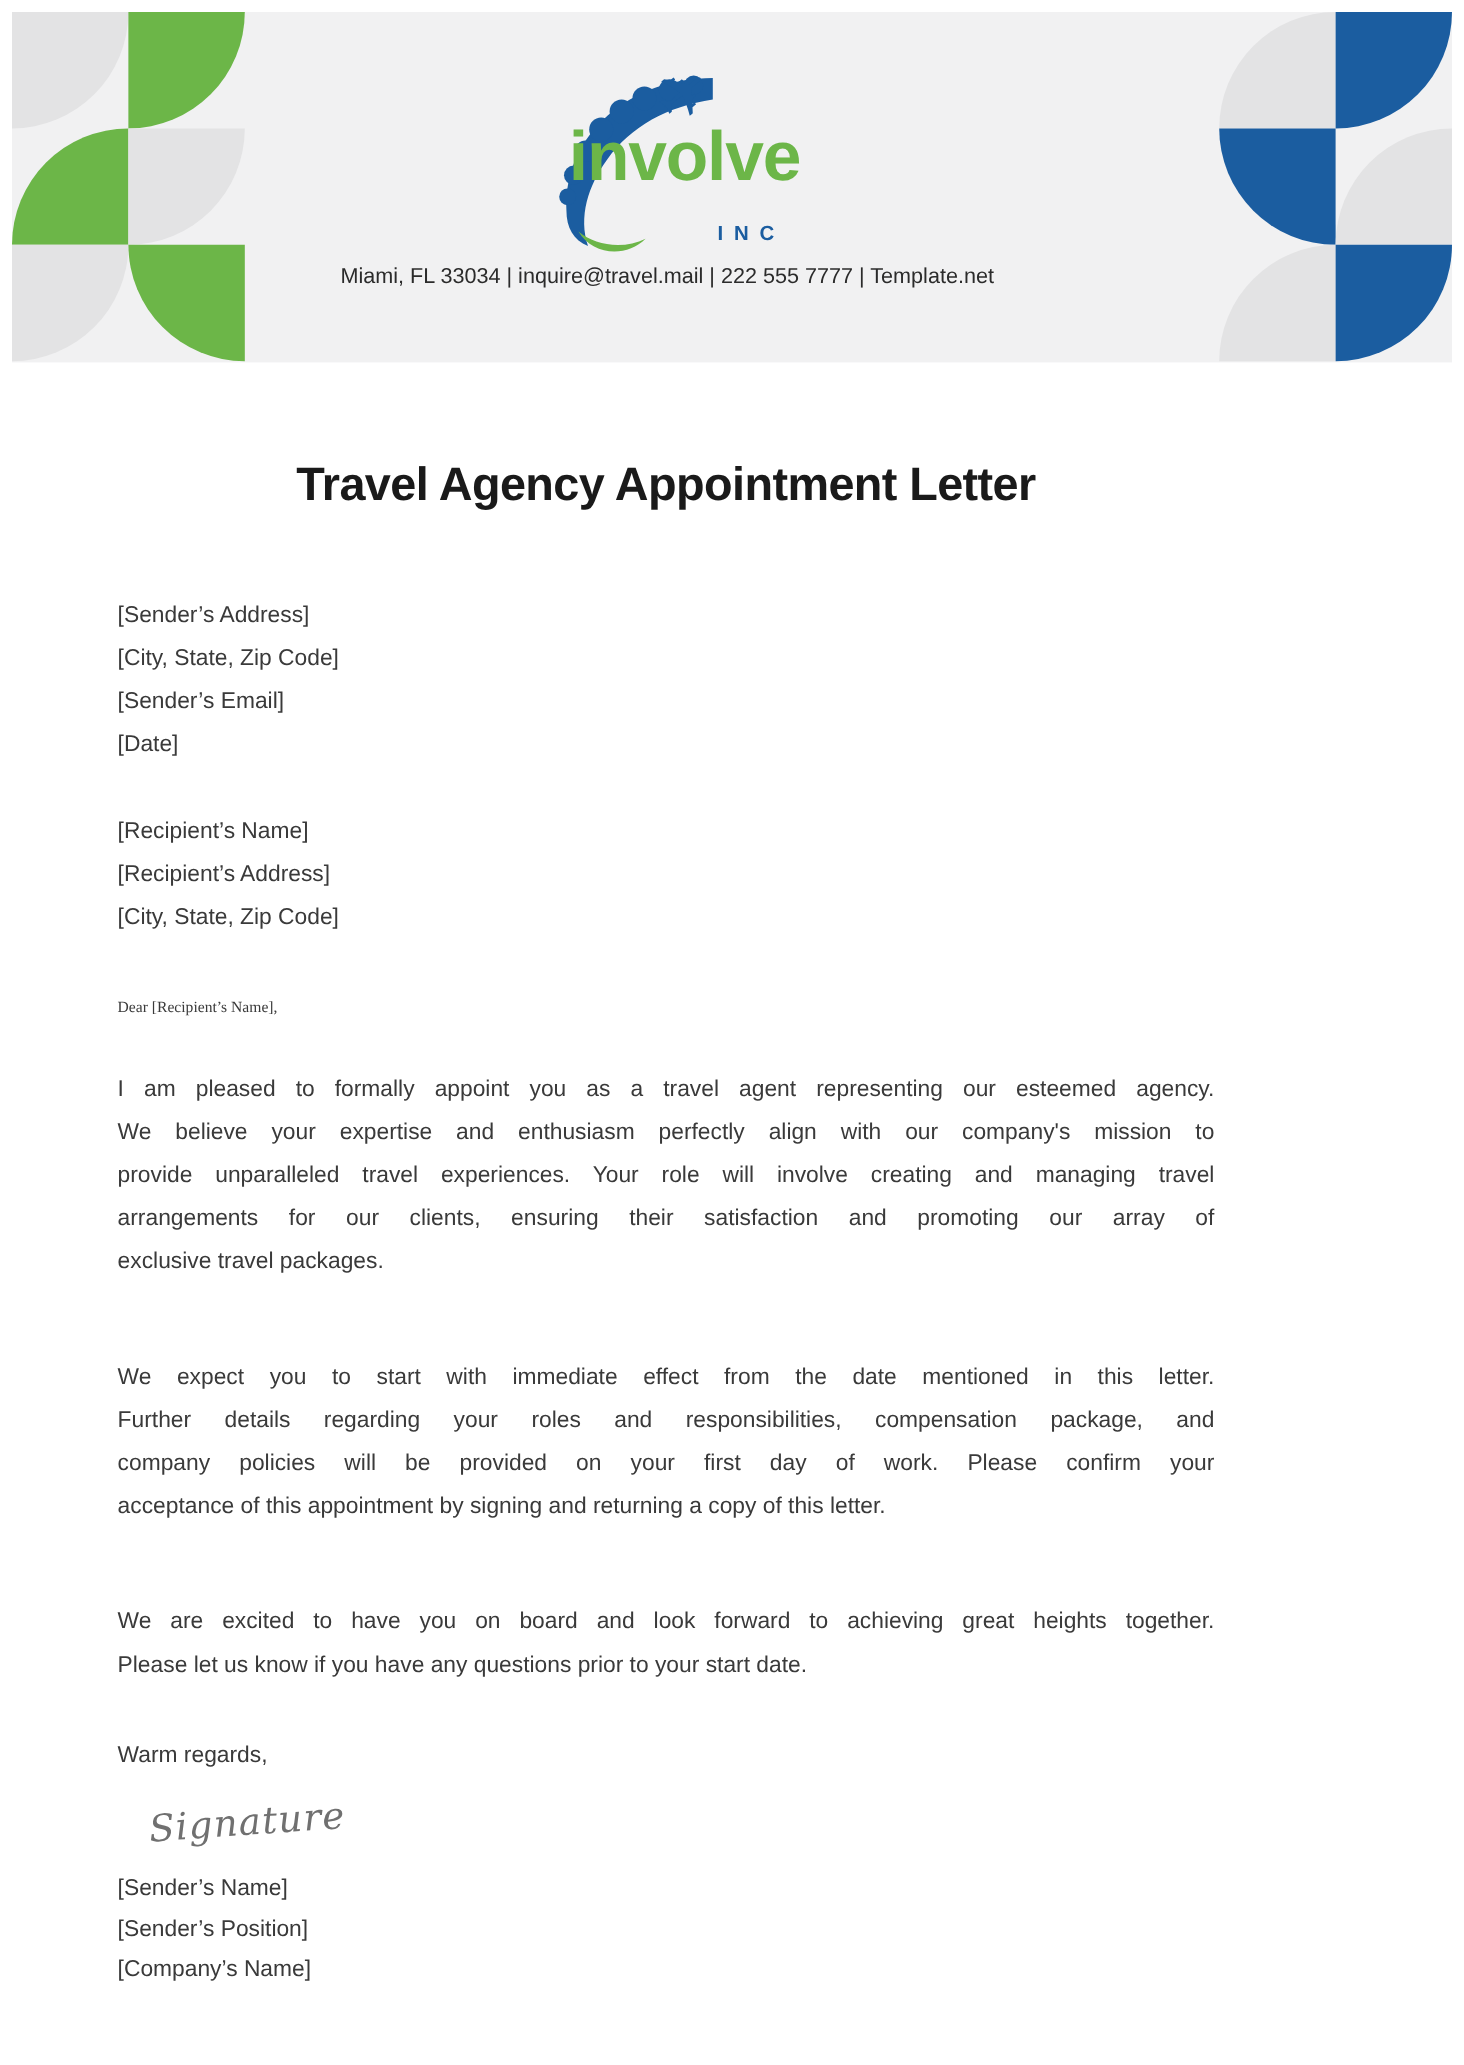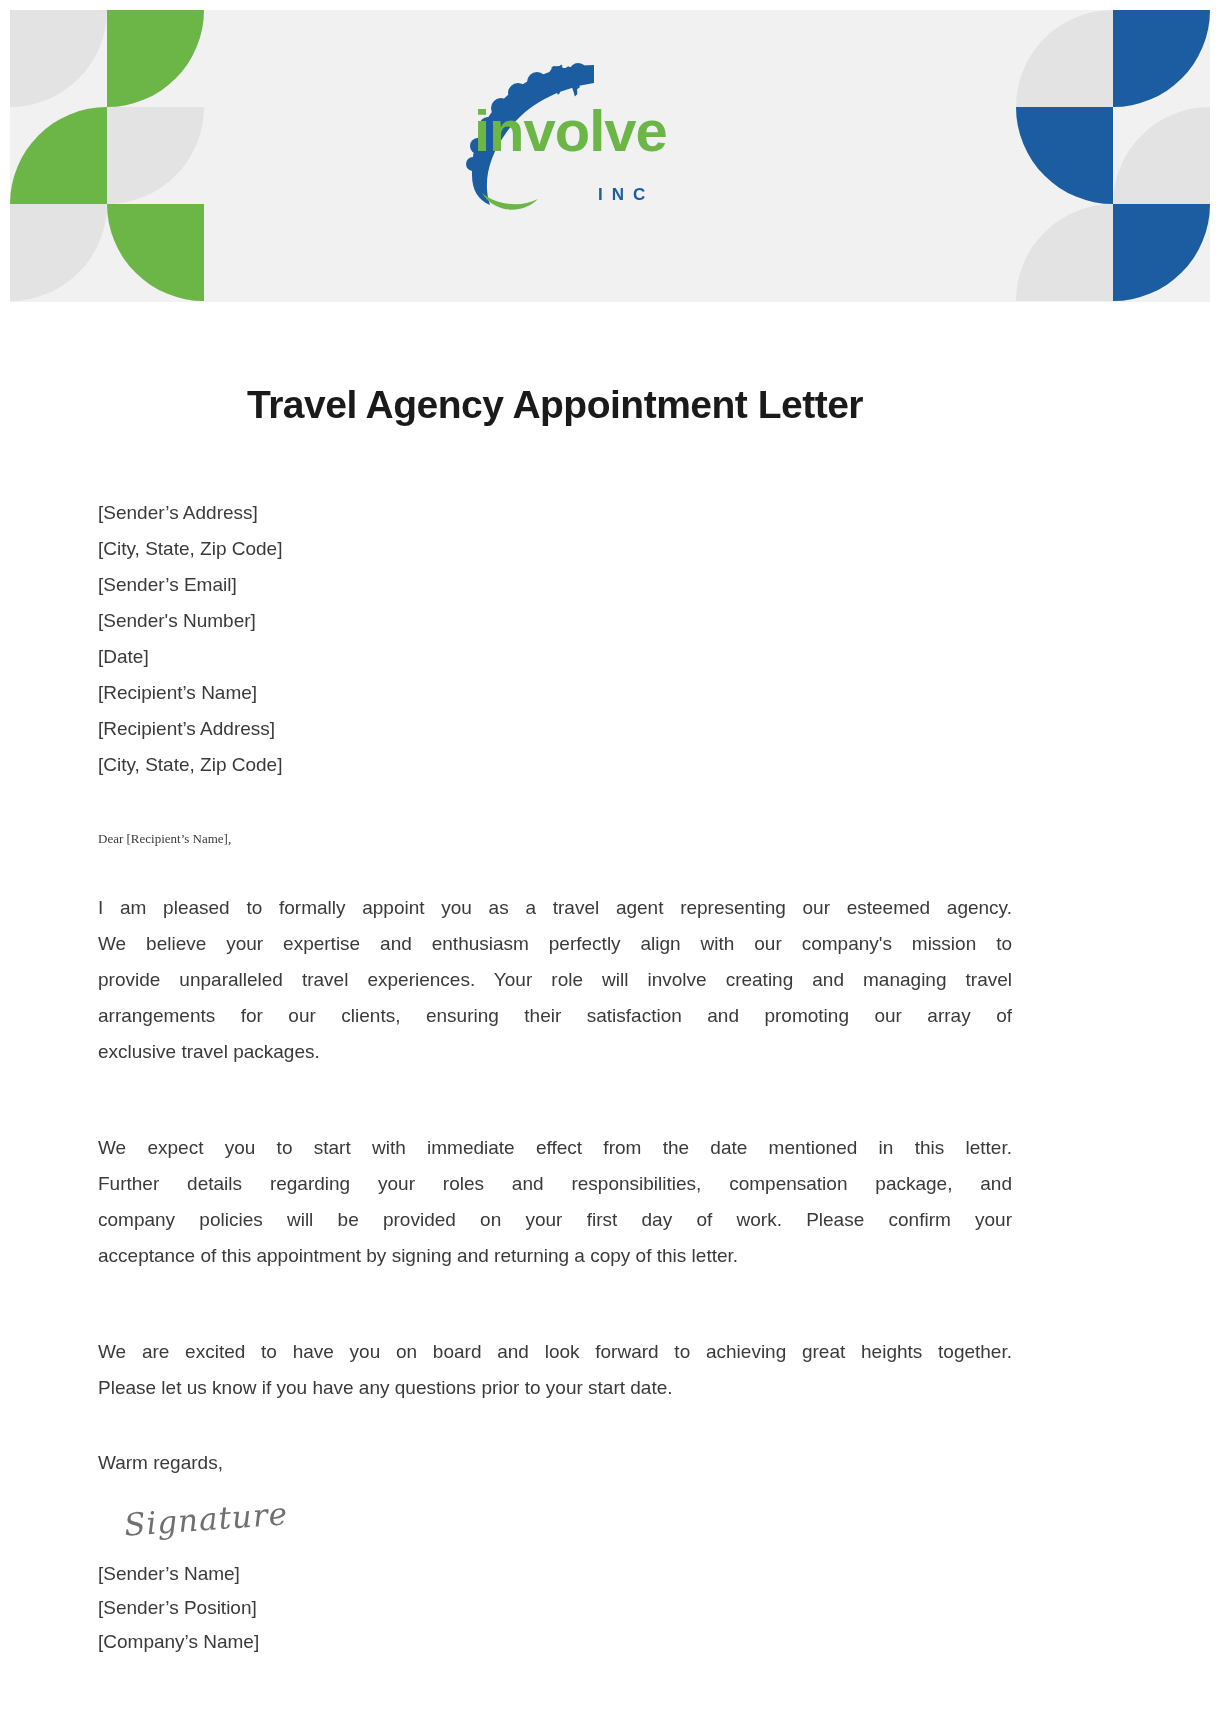--- a/index.html
+++ b/index.html
@@ -64,21 +64,21 @@
   }
   .title{
     margin-top:79px;
     text-align:center;
     font-size:39px;line-height:48px;font-weight:700;
     letter-spacing:-0.5px;
     color:#1a1a1a;
   }
   .block div{line-height:36px;font-size:19px;}
   .sender-block{margin-top:66px;}
-  .recipient-block{}
+  .recipient-block{margin-top:36px;}
   .salutation{margin-top:38px;line-height:36px;font-size:13px;font-family:Liberation Serif, serif;}
   .para{margin-top:33px;}
   .para + .para{margin-top:60px;}
   .jline{
     line-height:36px;font-size:19px;
     text-align:justify;text-align-last:justify;
     text-justify:inter-word;
   }
   .jline.last{text-align-last:left;}
   .closing{margin-top:39px;line-height:36px;font-size:19px;}
@@ -133,31 +133,31 @@
           <circle cx="52" cy="101" r="8"></circle>
           <circle cx="47" cy="119" r="7"></circle>
           <text font-size="54" transform="translate(138 62) rotate(-40)">✈</text>
         </g>
         <path fill="var(--green)" d="M56 148 C 70 160, 94 163, 112 154 C 96 170, 68 168, 56 148 Z"></path>
       </svg>
       <span class="brand">involve</span>
       <span class="inc">INC</span>
     </div>
 
+    <div class="contact">Miami, FL 33034 | inquire@travel.mail | 222 555 7777 | Template.net</div>
   </header>
 
   <main class="letter">
 
     <h1 class="title">Travel Agency Appointment Letter</h1>
 
     <div class="block sender-block">
       <div>[Sender’s Address]</div>
       <div>[City, State, Zip Code]</div>
       <div>[Sender’s Email]</div>
-      <div>[Sender's Number]</div>
       <div>[Date]</div>
     </div>
 
     <div class="block recipient-block">
       <div>[Recipient’s Name]</div>
       <div>[Recipient’s Address]</div>
       <div>[City, State, Zip Code]</div>
     </div>
 
     <p class="salutation">Dear [Recipient’s Name],</p>

